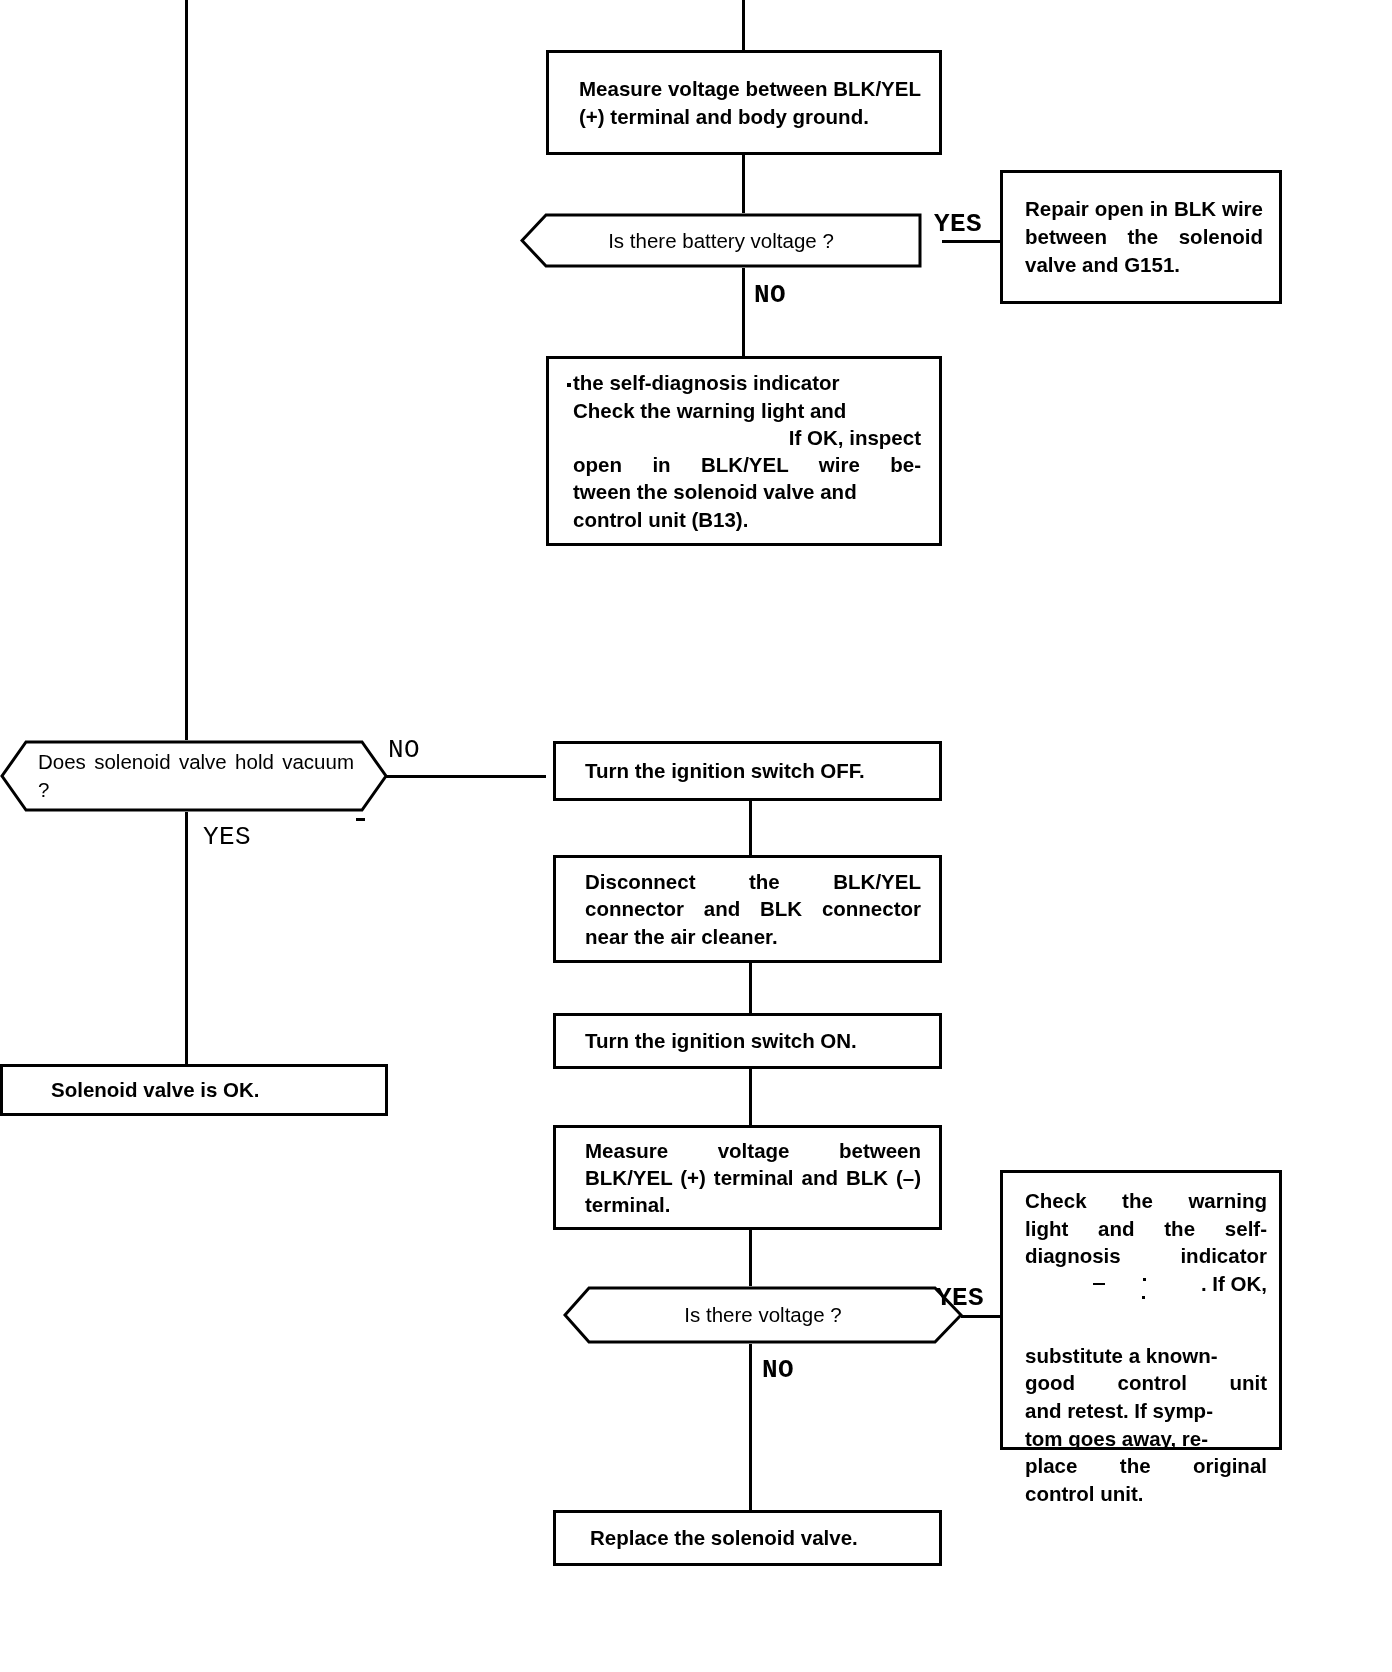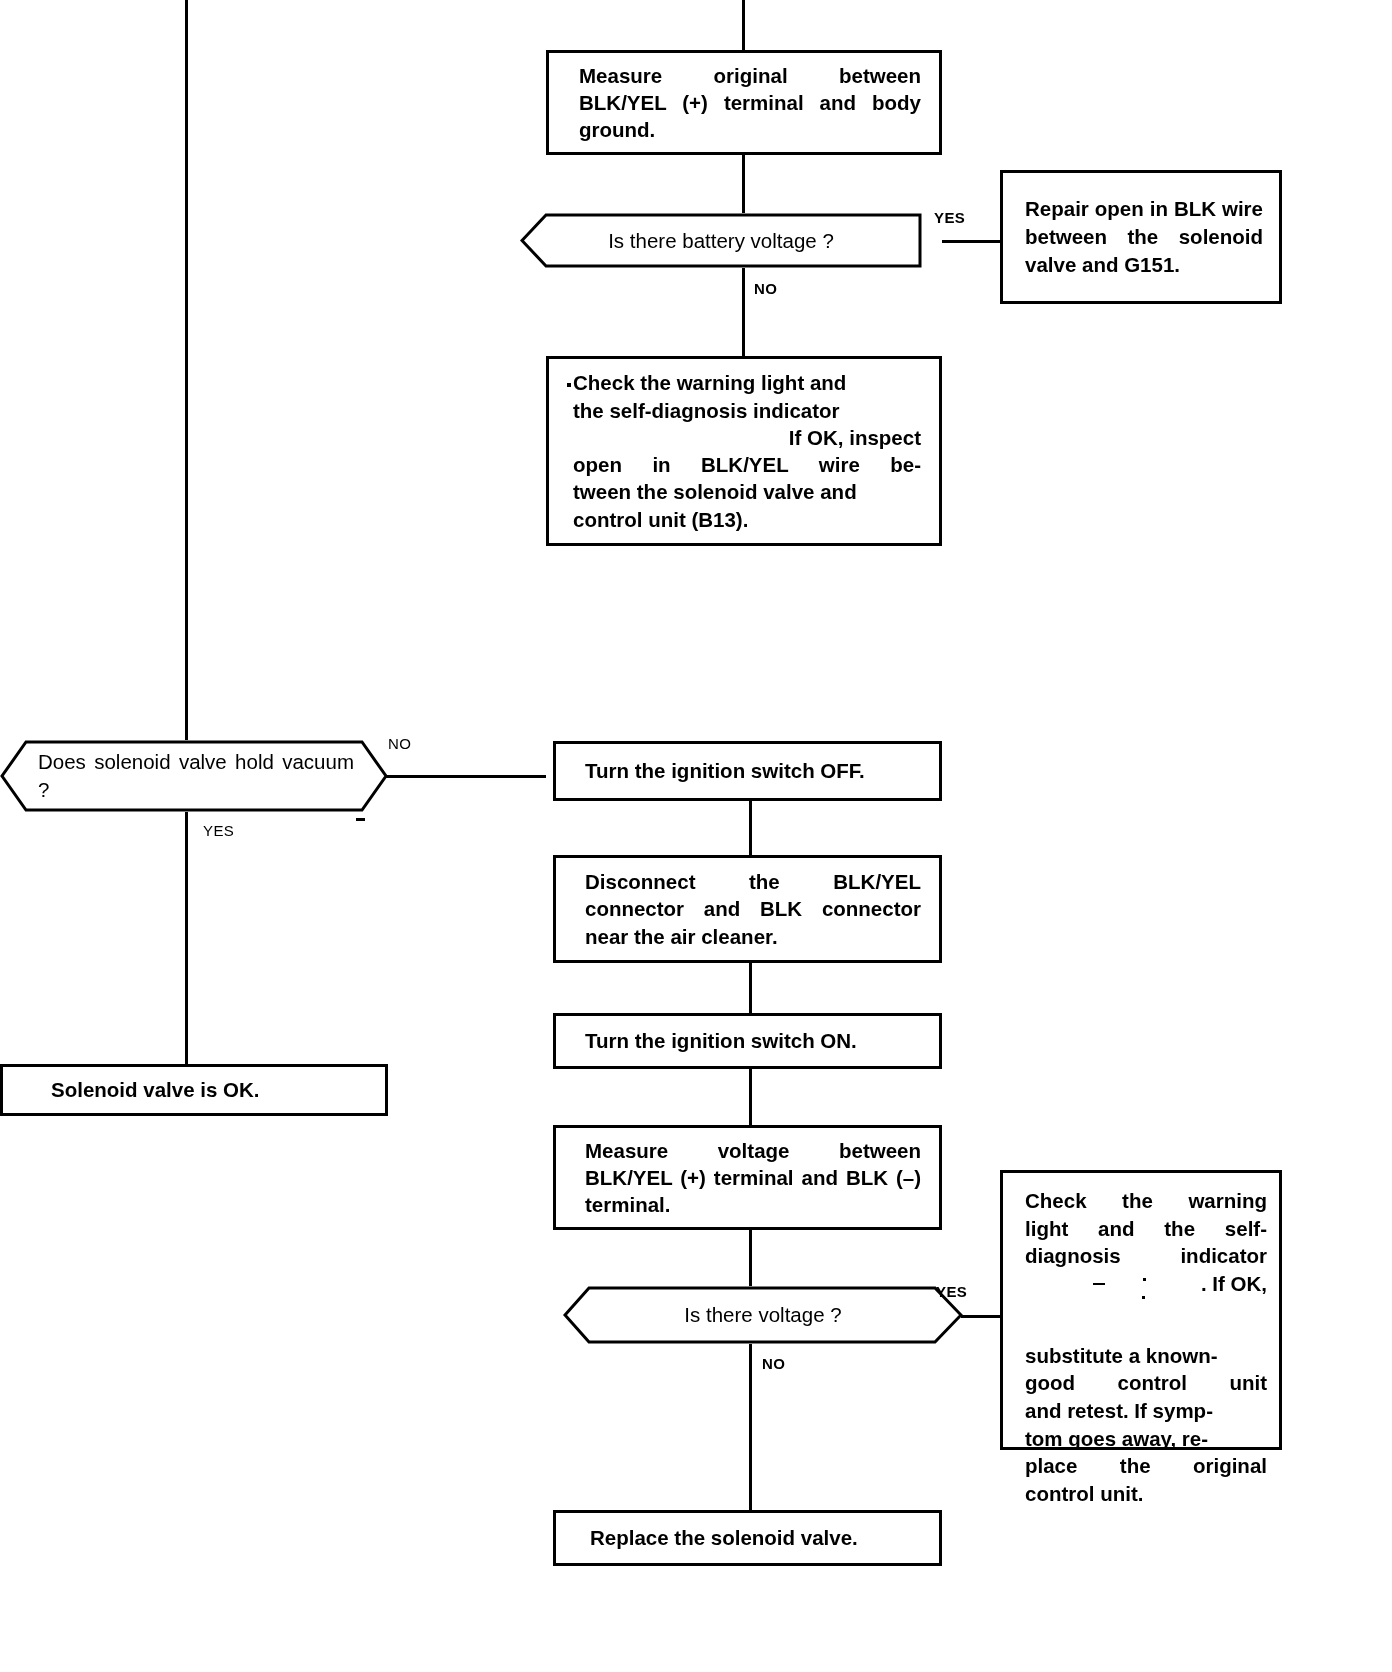--- a/index.html
+++ b/index.html
@@ -25,37 +25,37 @@
 
   
   .hex{position:absolute;display:flex;align-items:center;justify-content:center;}
   .hex svg{position:absolute;left:0;top:0;}
   .hex .hextxt{position:relative;z-index:2;font-size:20.5px;font-weight:500;
                line-height:1.35;padding:0 46px;width:100%;box-sizing:border-box;}
   .hex .hextxt.center{text-align:center;}
   .hex .hextxt.just{text-align:justify;}
 
   
-  .lbl{position:absolute;font-size:15px;font-weight:700;letter-spacing:.4px;}
+  .lbl{position:absolute;font-size:26px;font-weight:700;letter-spacing:.4px;font-family:Liberation Mono, monospace;}
   .lbl.thinlbl{font-weight:500;}
   .speck{position:absolute;background:#000;}
 </style>
 </head>
 <body>
 
 <div class="stage">
 
   <div class="vline" style="left:185px;top:0px;height:740px;"></div>
   <div class="vline" style="left:185px;top:812px;height:252px;"></div>
 
   <div class="vline" style="left:742px;top:0px;height:50px;"></div>
 
   <div class="box" style="left:546px;top:50px;width:396px;height:105px;">
     <div class="txt">
-      <p class="thin">Measure original between BLK/YEL (+) terminal and body ground.</p>
+      <p class="thin">Measure voltage between BLK/YEL (+) terminal and body ground.</p>
     </div>
   </div>
 
   <div class="vline" style="left:742px;top:155px;height:58px;"></div>
 
   <div class="hex" style="left:520px;top:213px;width:402px;height:55px;">
     <svg width="402" height="55" viewBox="0 0 402 55">
       <polygon points="26,2 400,2 400,53 26,53 2,27.5" fill="#ffffff" stroke="#000000" stroke-width="3"></polygon>
     </svg>
     <div class="hextxt center">Is there battery voltage ?</div>
@@ -68,22 +68,22 @@
     <div class="txt" style="padding:0 16px 0 22px;">
       <p>Repair open in BLK wire between the solenoid valve and G151.</p>
     </div>
   </div>
 
   <div class="vline" style="left:742px;top:268px;height:88px;"></div>
   <div class="lbl" style="left:754px;top:280px;">NO</div>
 
   <div class="box" style="left:546px;top:356px;width:396px;height:190px;">
     <div class="txt" style="padding:0 18px 0 24px;">
+      <p style="text-align:left;">the self-diagnosis indicator</p>
       <p style="text-align:left;">Check the warning light and</p>
-      <p style="text-align:left;">the self-diagnosis indicator</p>
       <p style="text-align:right;">If OK, inspect</p>
       <p style="text-align:justify;text-align-last:justify;">open in BLK/YEL wire be-</p>
       <p style="text-align:left;">tween the solenoid valve and</p>
       <p style="text-align:left;">control unit (B13).</p>
     </div>
   </div>
 
   <div class="speck" style="left:567px;top:383px;width:4px;height:4px;"></div>
 
   <div class="hex" style="left:0px;top:740px;width:388px;height:72px;">

